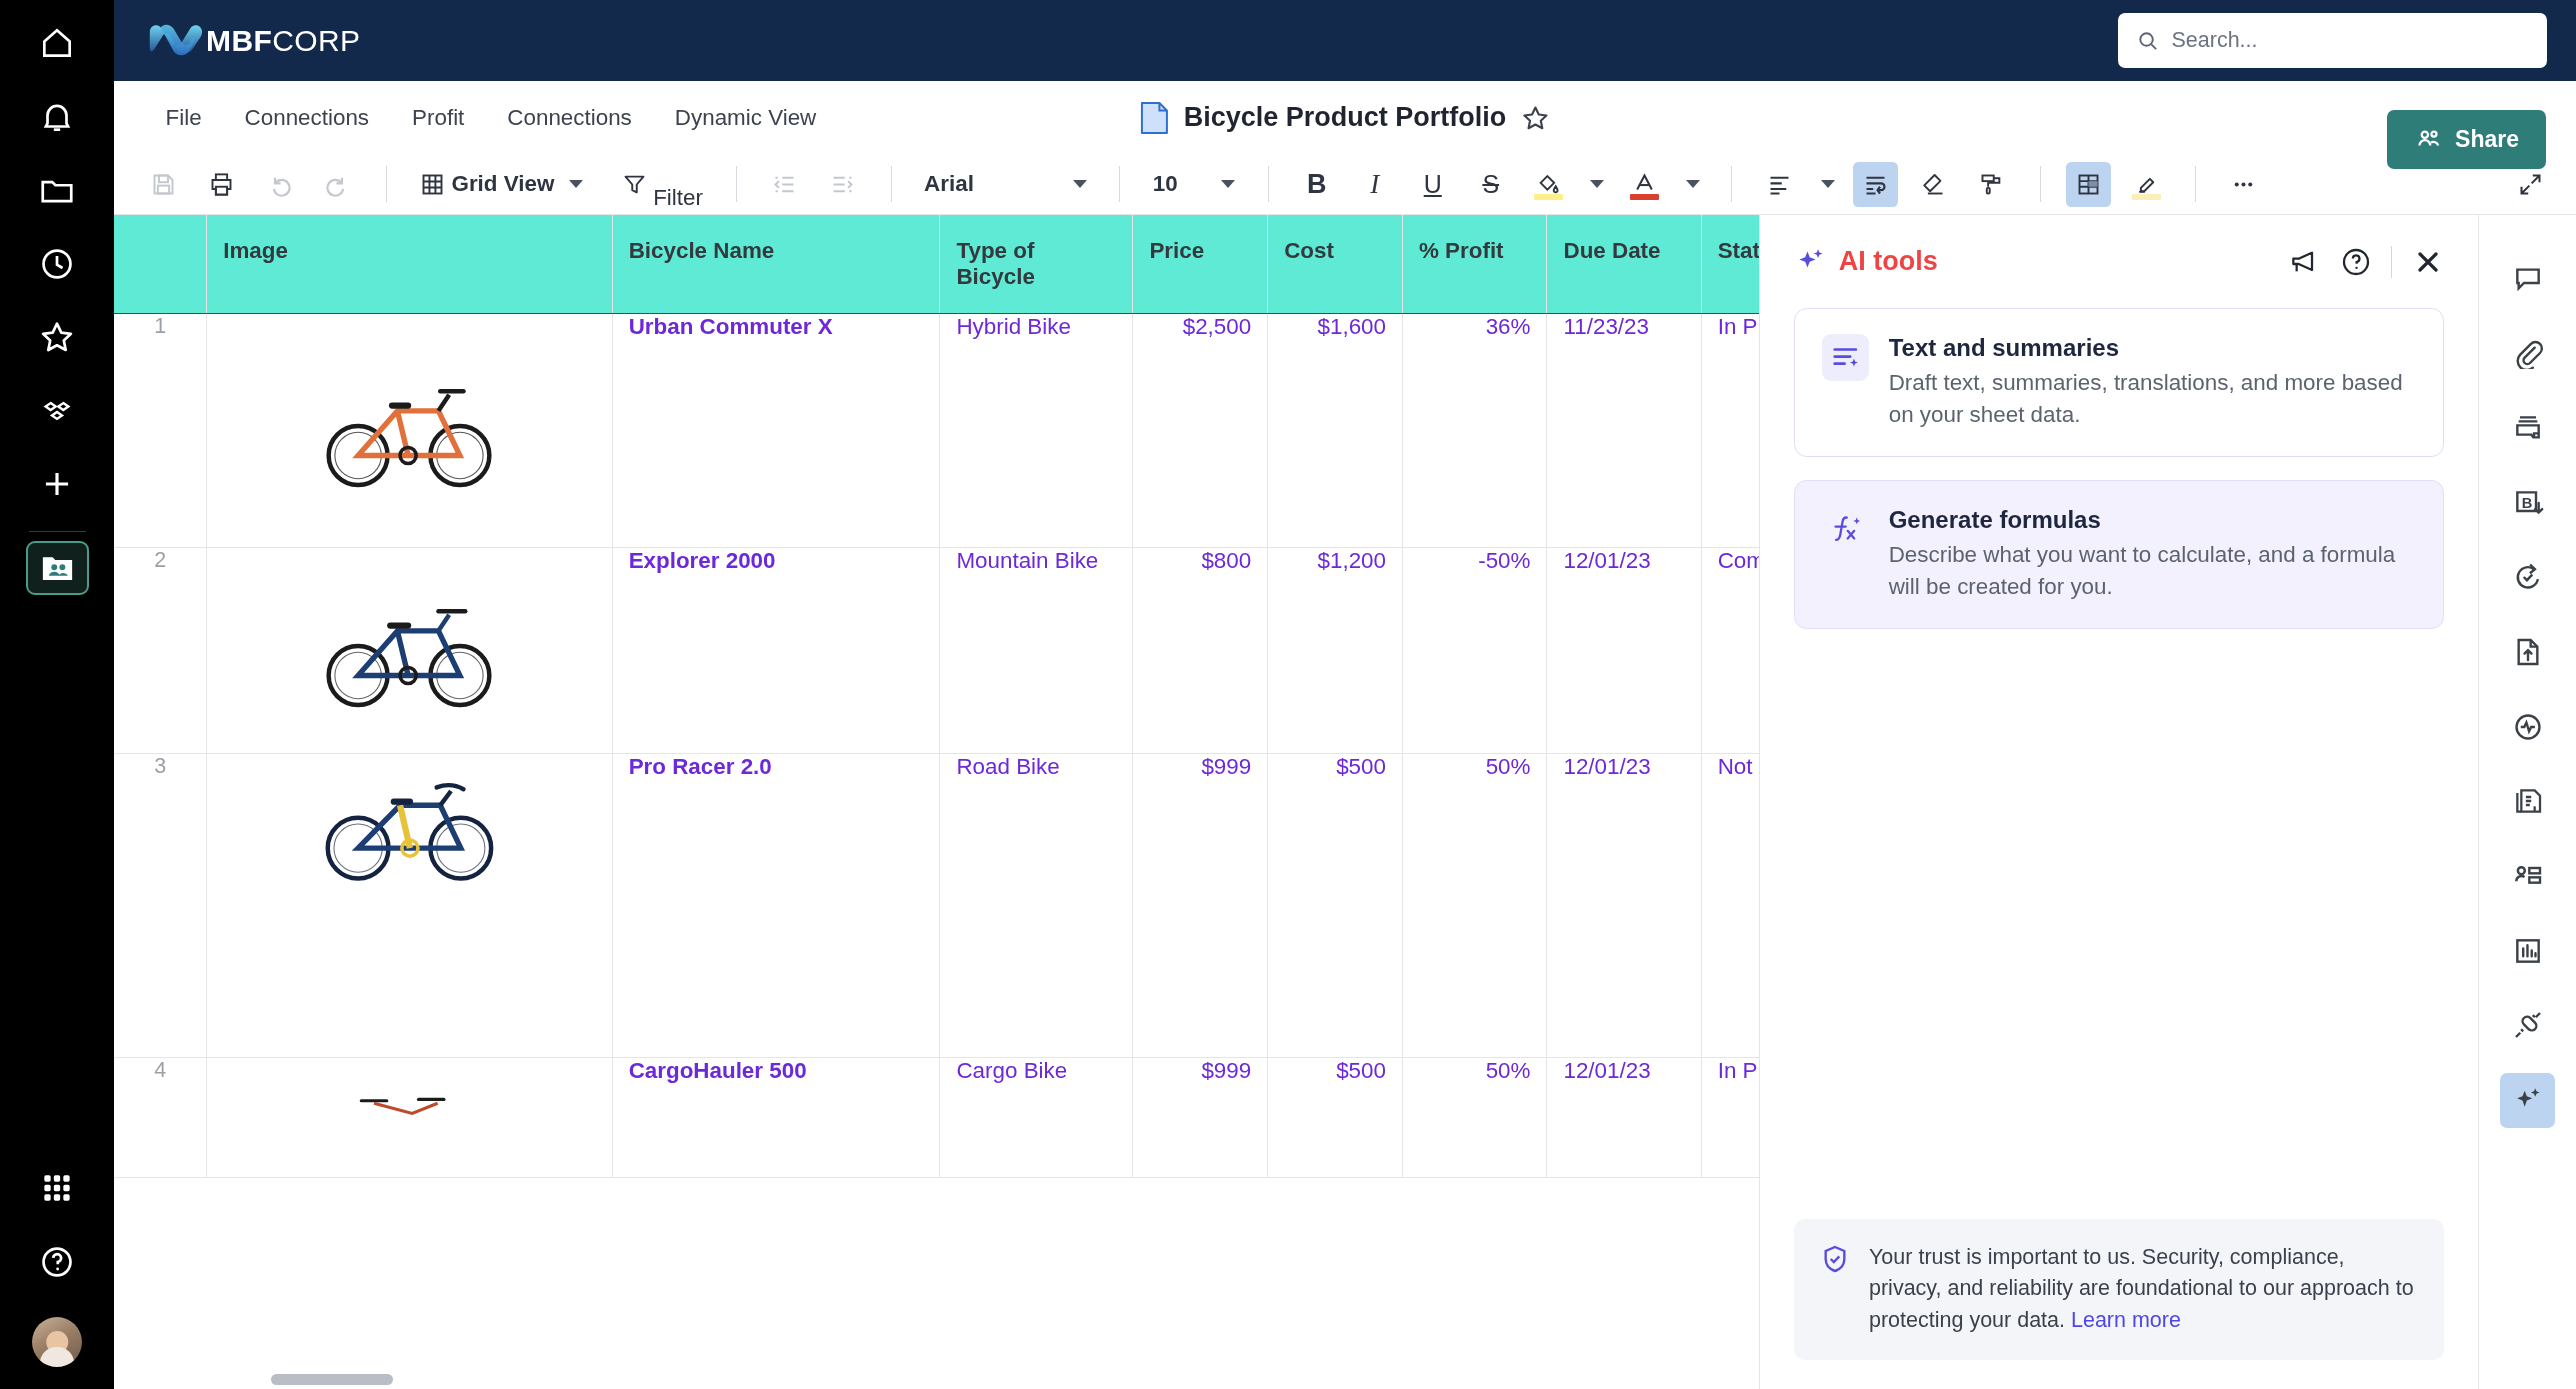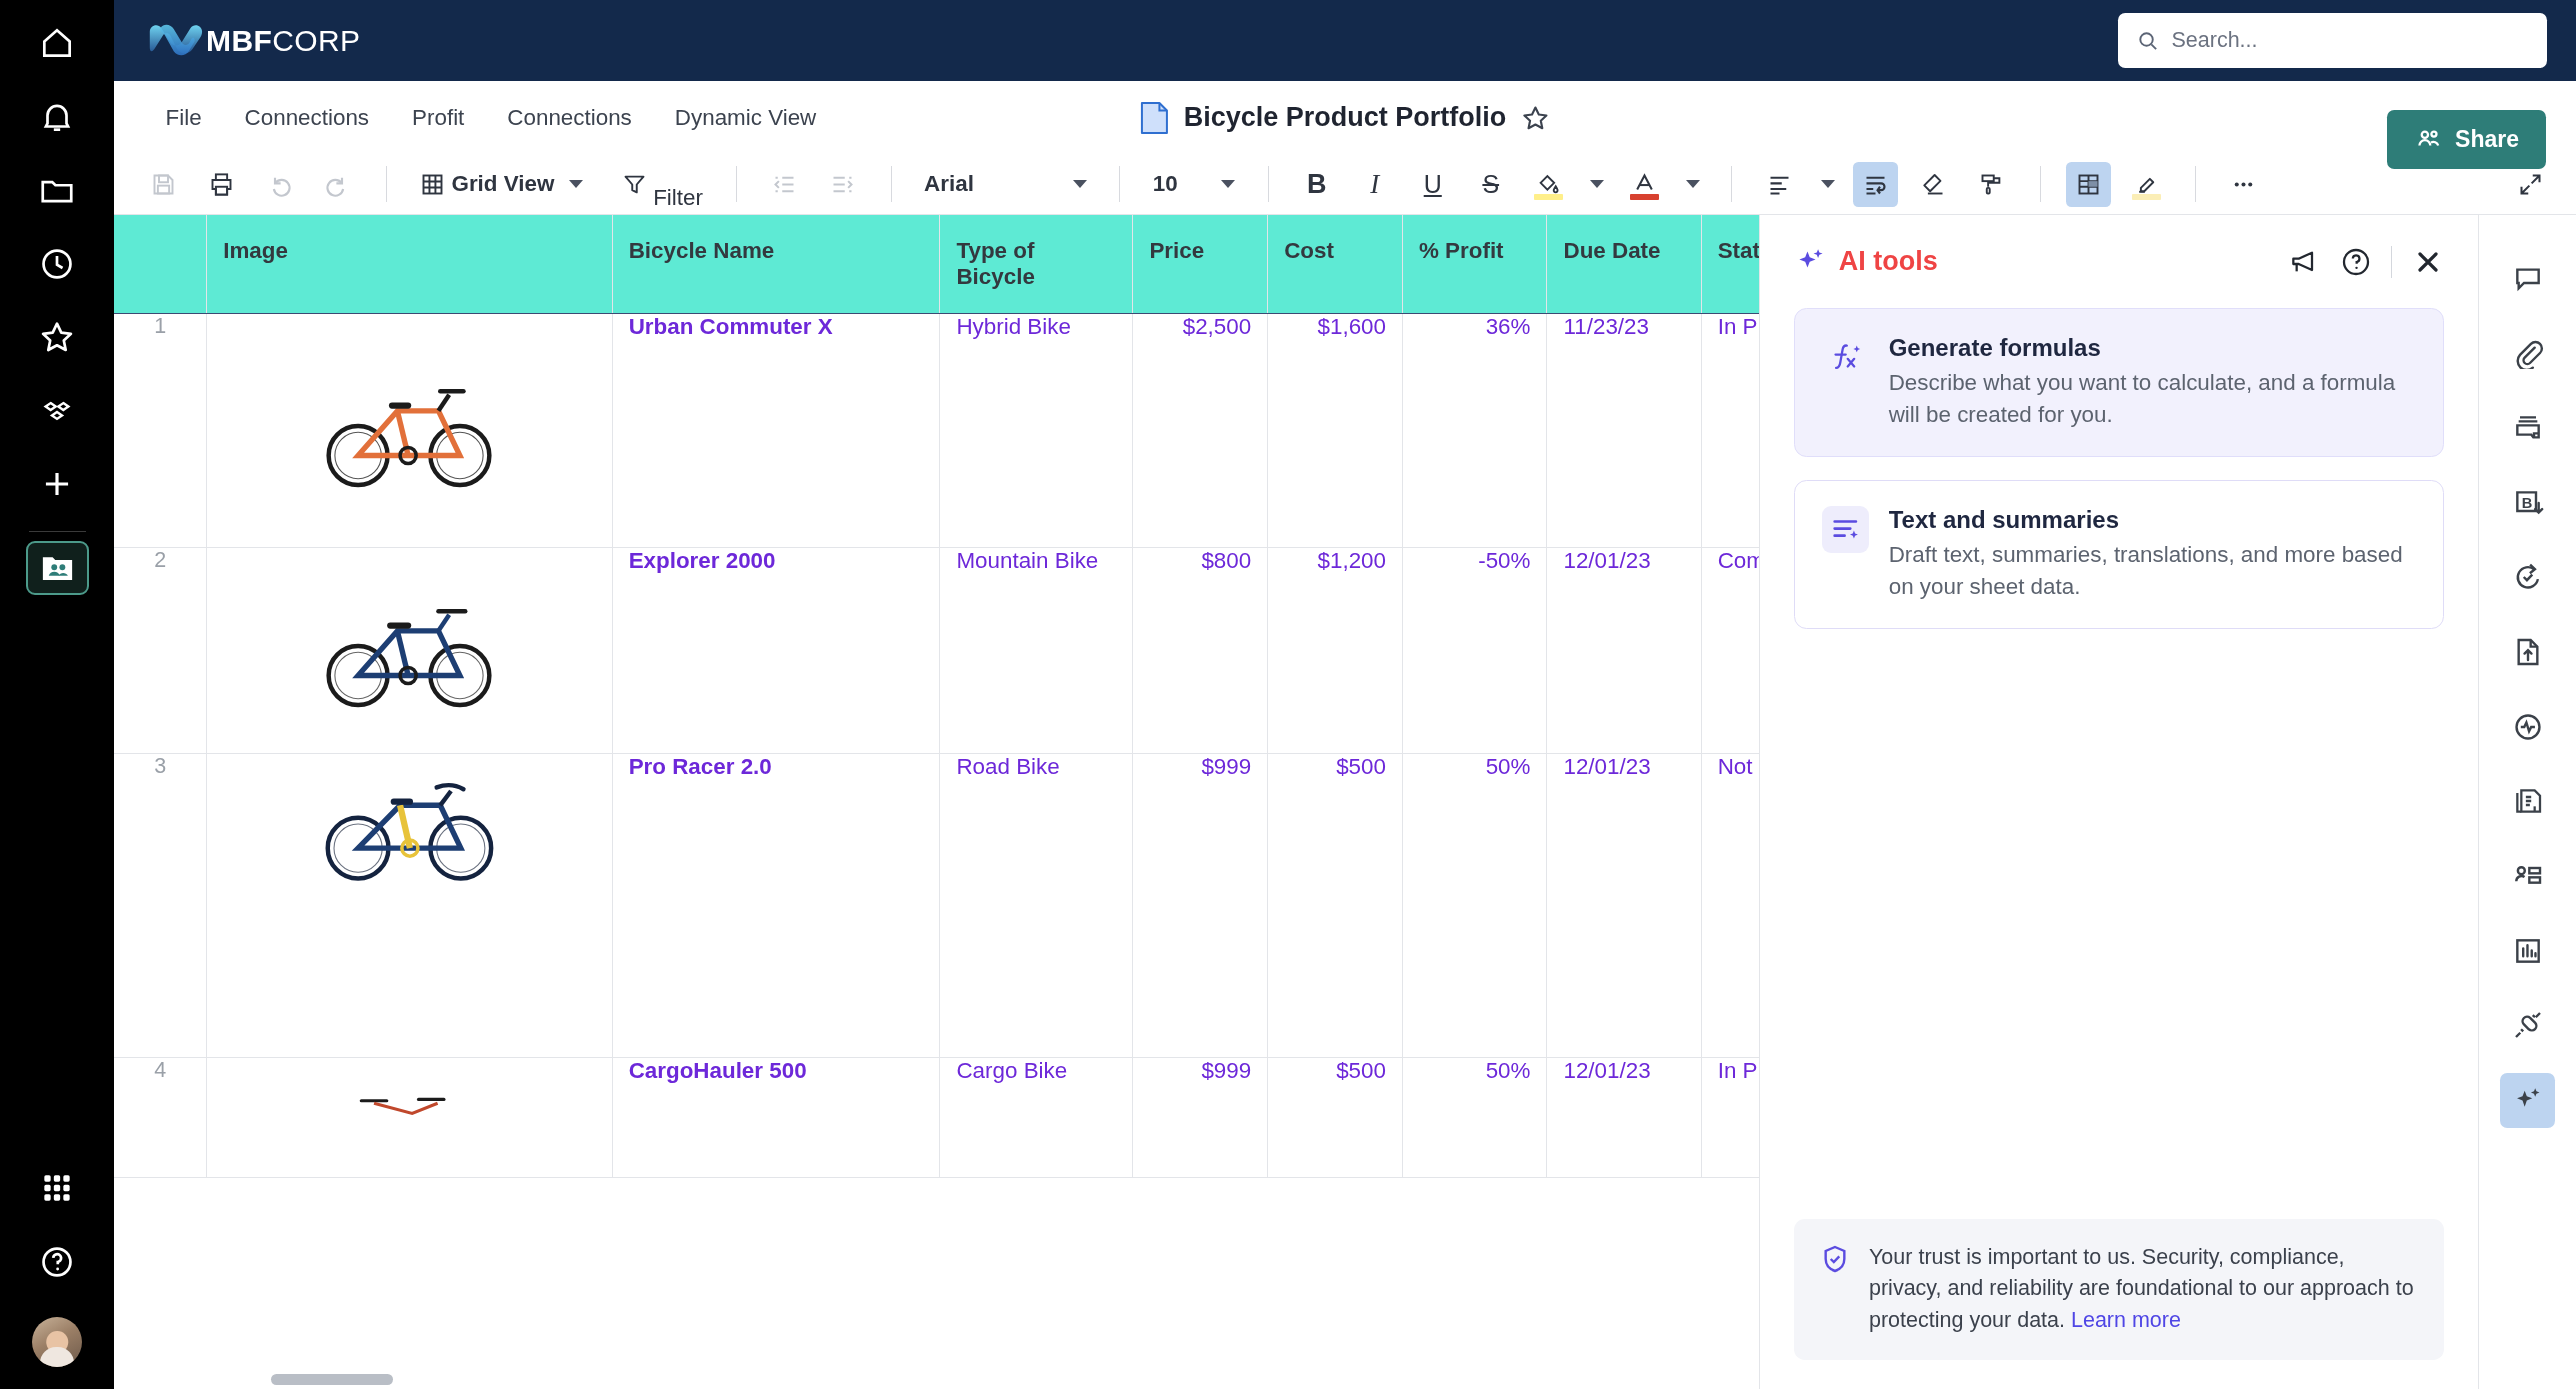--- a/index.html
+++ b/index.html
@@ -670,48 +670,48 @@
                 <path d="M9.6 9.4a2.5 2.5 0 1 1 2.9 2.6v1.3"></path>
                 <circle cx="12.4" cy="16.4" r="0.9" fill="currentColor" stroke="none"></circle>
               </svg>
             <div class="ai-vsep"></div>
             <svg class="ai-ic" viewBox="0 0 24 24" fill="none" stroke="currentColor" stroke-width="2.4" stroke-linecap="round">
                 <path d="M6 6l12 12M18 6L6 18"></path>
               </svg>
           </div>
         </div>
 
+        <div class="ai-card secondary">
+          <div class="ai-card-icon">
+            <svg viewBox="0 0 24 24" fill="none" stroke="currentColor" stroke-width="1.9" stroke-linecap="round">
+              <path d="M4 6h15M4 11h11M4 16h7"></path>
+              <path d="M17.6 12.4l.8 2 2 .8-2 .8-.8 2-.8-2-2-.8 2-.8z" fill="currentColor" stroke="none"></path>
+            </svg>
+          </div>
+          <div>
+            <div class="ai-card-title">Text and summaries</div>
+            <div class="ai-card-desc">Draft text, summaries, translations, and more based on your sheet data.</div>
+          </div>
+        </div>
+
         <div class="ai-card primary">
           <div class="ai-card-icon">
             <svg viewBox="0 0 24 24" fill="none" stroke="currentColor" stroke-width="1.6">
               <path d="M5 19c2 0 2.6-1.4 3-4l1.6-9c.4-2.4 1.4-3 3-2.8" stroke-linecap="round"></path>
               <path d="M4.6 9.6h7.2" stroke-linecap="round"></path>
               <path d="M13.2 12.6l4.6 5.4M17.8 12.6l-4.6 5.4" stroke-linecap="round"></path>
               <path d="M19.6 3.2l.7 1.7 1.7.7-1.7.7-.7 1.7-.7-1.7-1.7-.7 1.7-.7z" fill="currentColor" stroke="none"></path>
             </svg>
           </div>
           <div>
             <div class="ai-card-title">Generate formulas</div>
             <div class="ai-card-desc">Describe what you want to calculate, and a formula will be created for you.</div>
           </div>
         </div>
 
-        <div class="ai-card secondary">
-          <div class="ai-card-icon">
-            <svg viewBox="0 0 24 24" fill="none" stroke="currentColor" stroke-width="1.9" stroke-linecap="round">
-              <path d="M4 6h15M4 11h11M4 16h7"></path>
-              <path d="M17.6 12.4l.8 2 2 .8-2 .8-.8 2-.8-2-2-.8 2-.8z" fill="currentColor" stroke="none"></path>
-            </svg>
-          </div>
-          <div>
-            <div class="ai-card-title">Text and summaries</div>
-            <div class="ai-card-desc">Draft text, summaries, translations, and more based on your sheet data.</div>
-          </div>
-        </div>
-
         <div class="ai-spacer"></div>
 
         <div class="trust">
           <svg viewBox="0 0 24 24" fill="none" stroke="currentColor" stroke-width="1.8">
               <path d="M12 3l7 3v6c0 4.4-3 7.6-7 9-4-1.4-7-4.6-7-9V6z"></path>
               <path d="M8.8 12l2.3 2.3 4.1-4.3"></path>
             </svg>
           <div class="trust-text"><span>Your trust is important to us. Security, compliance, privacy, and reliability are foundational to our approach to protecting your data. </span><span class="trust-link">Learn more</span></div>
         </div>
       </div>

